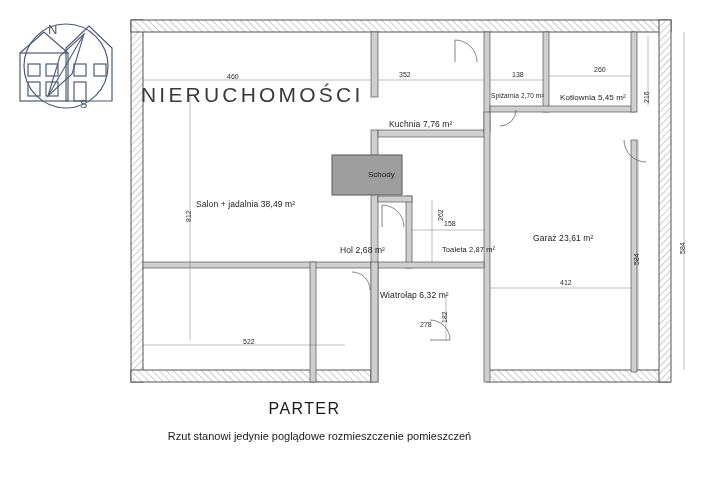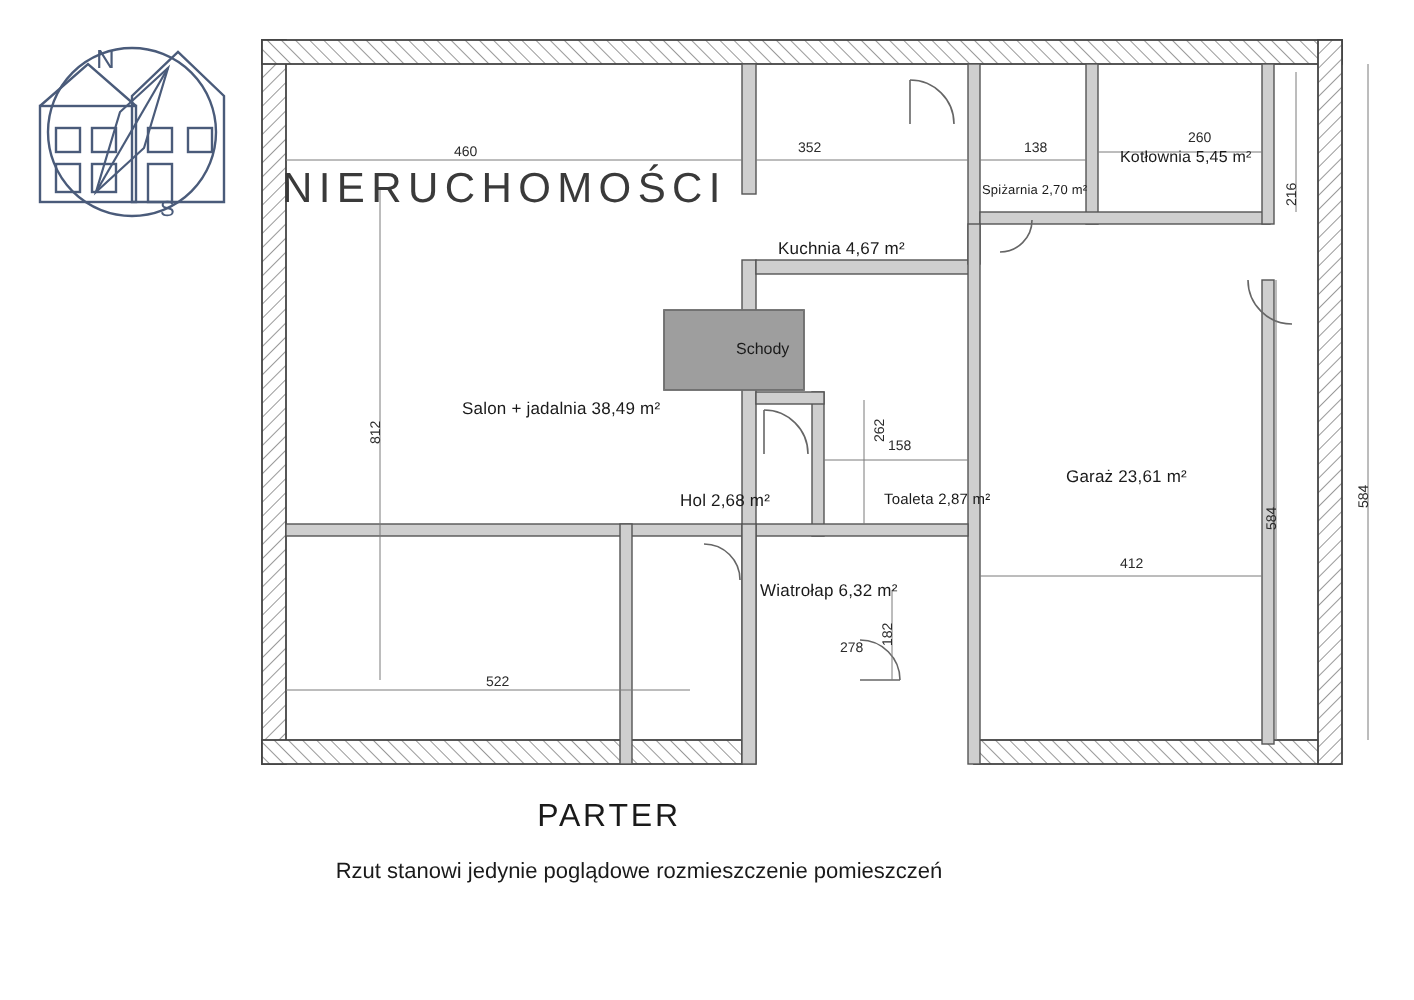--- a/index.html
+++ b/index.html
@@ -199,24 +199,24 @@
       <circle cx="58" cy="58" r="42"></circle>
       <path d="M 40 88 L 76 26" stroke-width="1.1"></path>
       <path d="M 40 88 L 52 48 L 76 26 L 64 66 Z" stroke-width="1.1"></path>
     </g>
     <text x="40" y="26" font-family="Liberation Sans, sans-serif" font-size="13" fill="#4a5b7a">N</text>
     <text x="72" y="100" font-family="Liberation Sans, sans-serif" font-size="11" fill="#4a5b7a">S</text>
   </svg>
   <div class="logo-sub">NIERUCHOMOŚCI</div>
 </div>
 
-<div class="label room-name" style="left:196px; top:199px;margin-left:35px;">Salon + jadalnia 38,49 m²</div>
-<div class="label room-name" style="left:389px; top:119px;">Kuchnia 4,67 m²</div>
+<div class="label room-name" style="left:196px; top:199px;">Salon + jadalnia 38,49 m²</div>
+<div class="label room-name" style="left:389px; top:119px;">Kuchnia 7,76 m²</div>
 <div class="label room-name" style="left:491px; top:92px; font-size:6.5px;">Spiżarnia 2,70 m²</div>
-<div class="label room-name" style="left:560px; top:74px; font-size:8px;">Kotłownia 5,45 m²</div>
+<div class="label room-name" style="left:560px; top:93px; font-size:8px;">Kotłownia 5,45 m²</div>
 <div class="label room-name" style="left:533px; top:233px;">Garaż 23,61 m²</div>
 <div class="label room-name" style="left:340px; top:245px;">Hol 2,68 m²</div>
 <div class="label room-name" style="left:442px; top:245px; font-size:7.5px;">Toaleta 2,87 m²</div>
 <div class="label room-name" style="left:380px; top:290px;">Wiatrołap 6,32 m²</div>
 <div class="label schody-label" style="position:absolute; left:352px; top:170px;">Schody</div>
 
 <div class="label dim" style="left:227px; top:73px;">460</div>
 <div class="label dim" style="left:399px; top:71px;">352</div>
 <div class="label dim" style="left:512px; top:71px;">138</div>
 <div class="label dim" style="left:594px; top:66px;">260</div>

